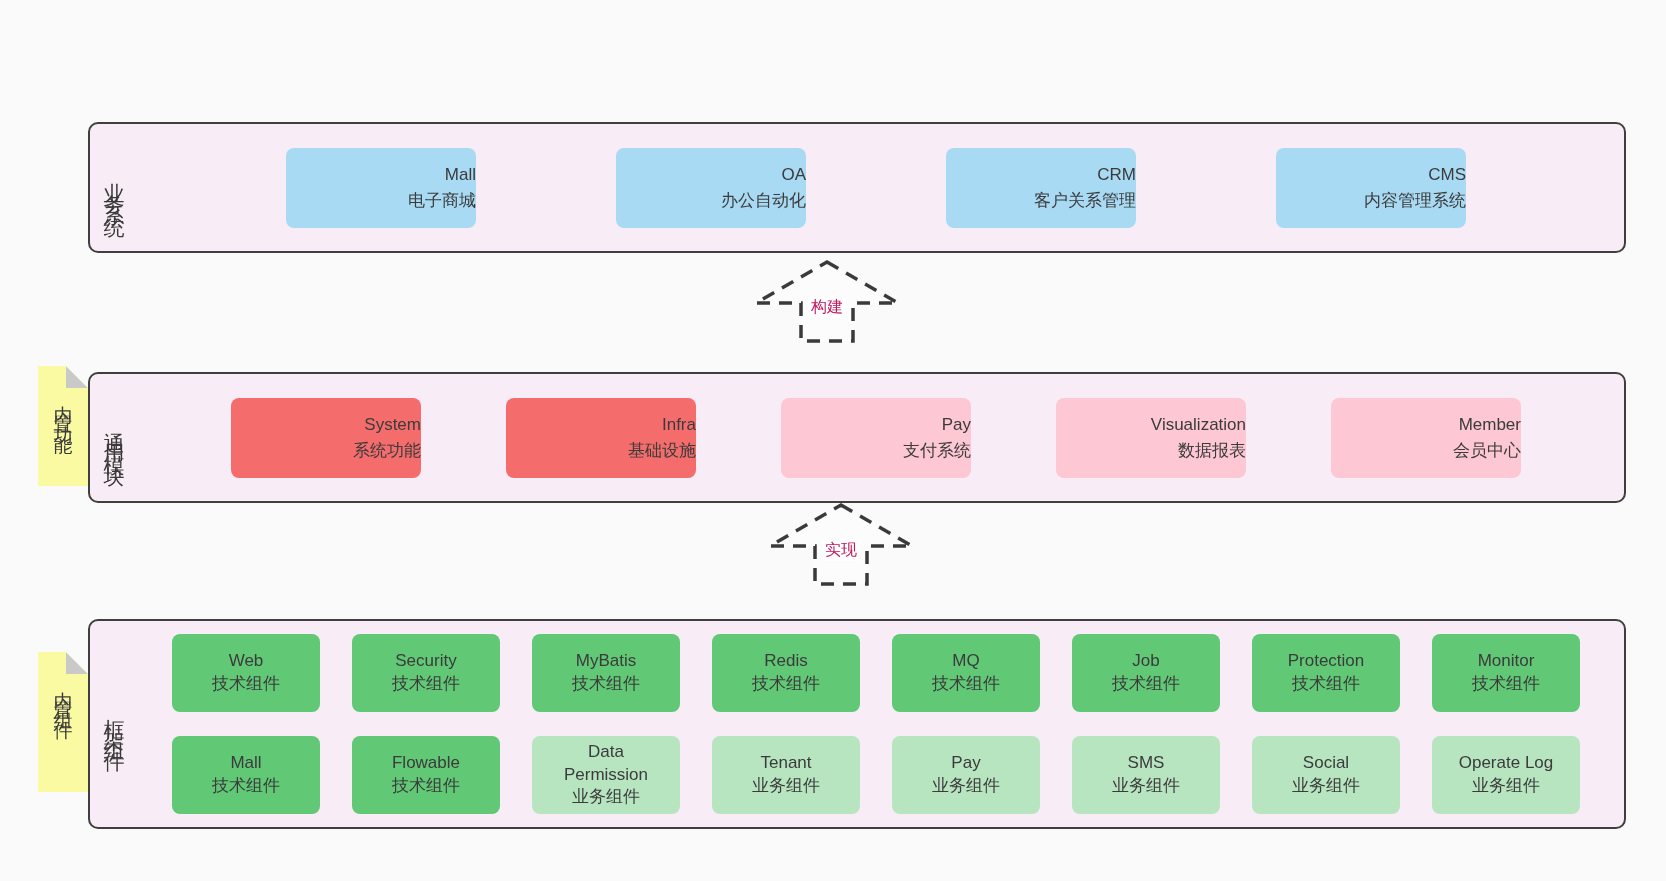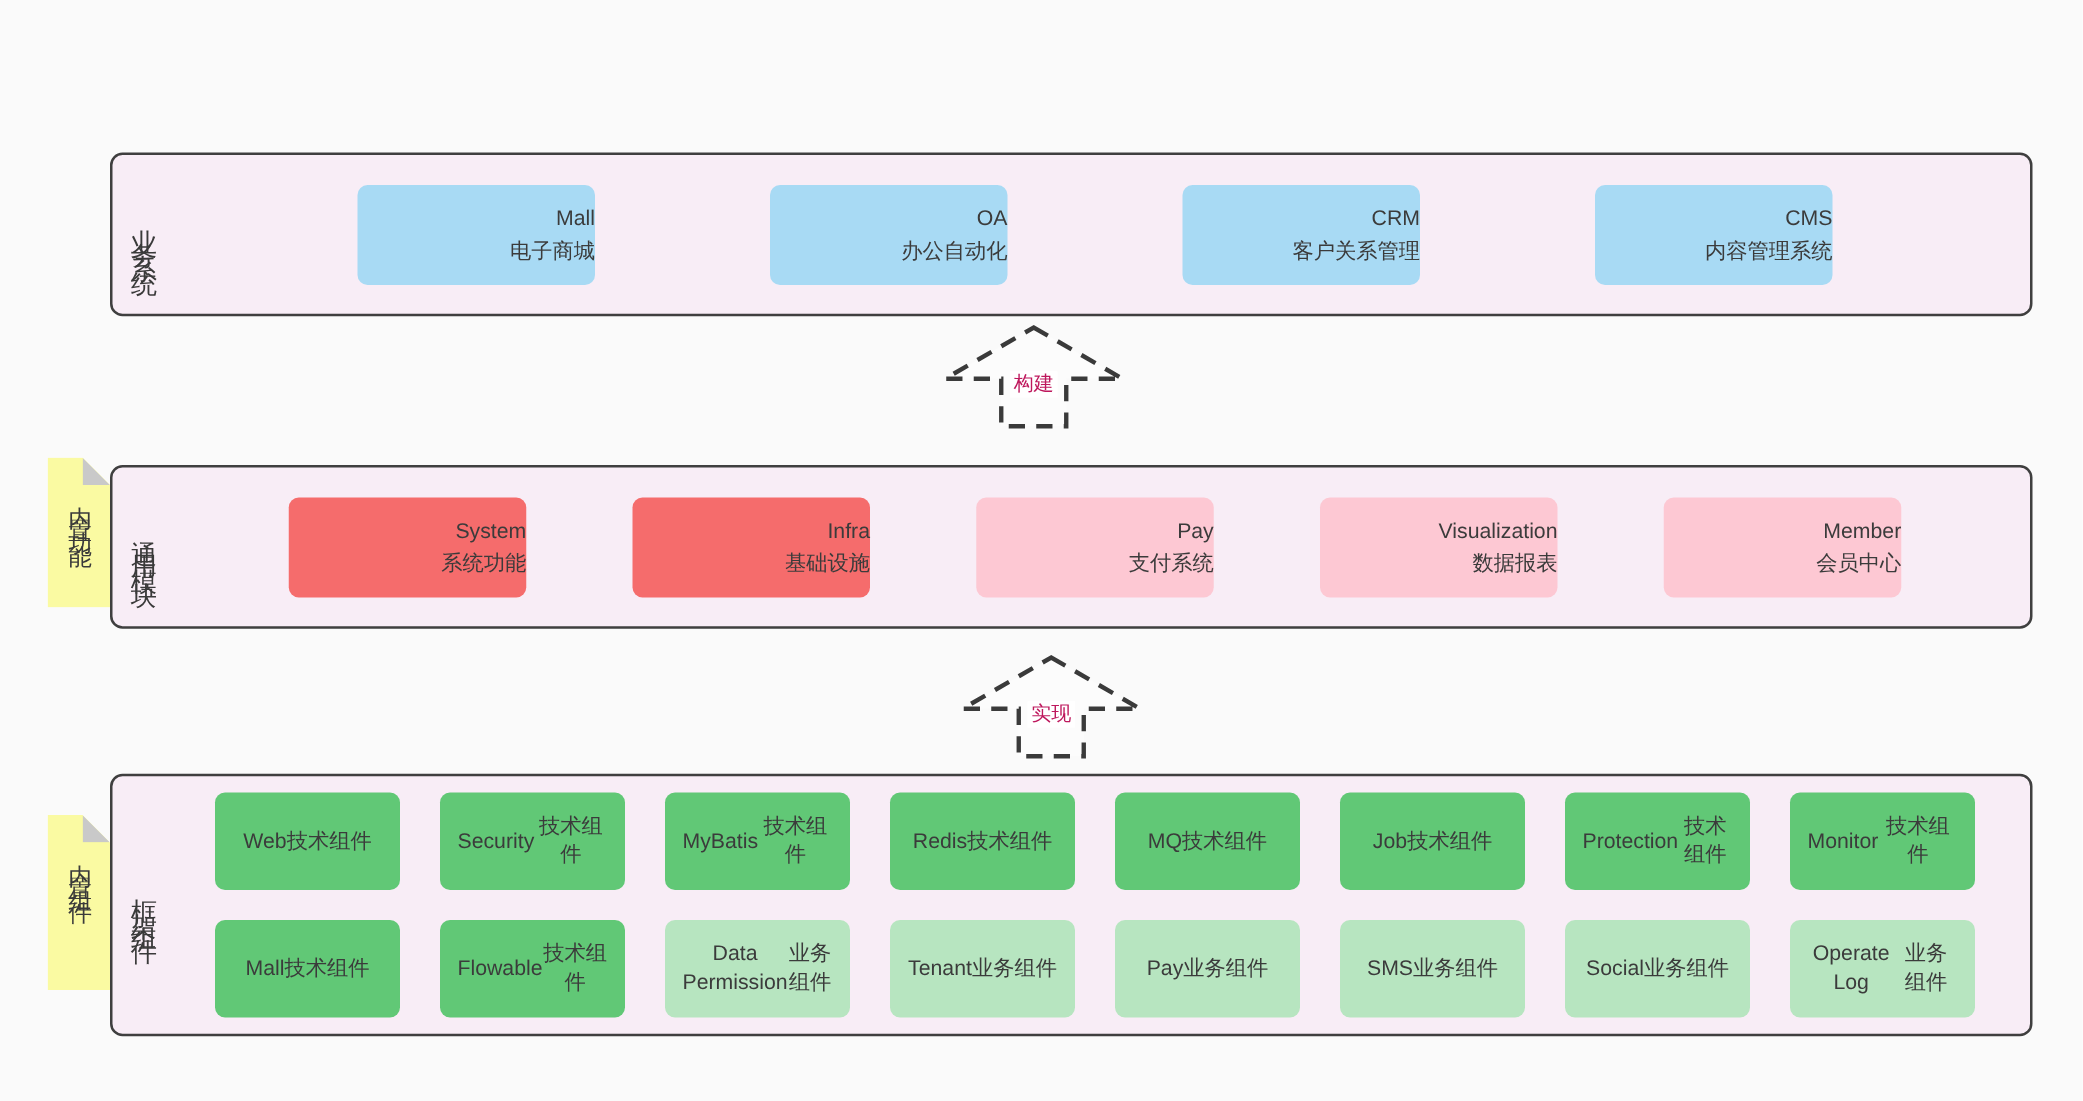--- a/index.html
+++ b/index.html
@@ -30,21 +30,21 @@
   .blue{background:#a8daf4;}
   .red{background:#f56c6c;}
   .pink{background:#fdc8d3;}
   .band-grid{
     flex:1; display:flex; flex-direction:column; justify-content:center;
     gap:24px; padding:0 12px;
   }
   .grid-row{display:flex; justify-content:space-evenly;}
   .gbox{
     width:148px; height:78px; border-radius:8px; padding:0 14px; box-sizing:content-box;
-    display:flex; flex-direction:row; align-items:center; justify-content:center;
+    display:flex; flex-direction:column; align-items:center; justify-content:center;
     font-size:17px; line-height:1.35; text-align:center;
   }
   .gbox{width:120px; padding:0 14px;}
   .gdark{background:#61c876;}
   .glight{background:#b7e5c0;}
   .sticky{
     position:absolute; left:38px; width:50px; background:#fafaa2;
     clip-path:polygon(0 0, calc(100% - 22px) 0, 100% 22px, 100% 100%, 0 100%);
     display:flex; justify-content:center;
   }
@@ -120,21 +120,21 @@
         <span>Member</span>
         <span>会员中心</span>
       </div>
     </div>
   </div>
 
   <div class="sticky" style="top:366px; height:120px;">
     <span class="sticky-label">内置功能</span>
   </div>
 
-  <div class="arrow" style="left:766px; top:521px;">
+  <div class="arrow" style="left:766px; top:500px;">
     <svg width="150" height="88" viewBox="0 0 150 88">
       <polygon points="75,5 146,46 101,46 101,84 49,84 49,46 4,46" fill="#fcfcfc" stroke="#3a3a3a" stroke-width="3.5" stroke-dasharray="13 9" stroke-linejoin="miter"></polygon>
     </svg>
     <span class="arrow-label">实现</span>
   </div>
 
   <div class="band" style="top:619px; height:210px;">
     <div class="band-label">框架组件</div>
     <div class="band-grid">
       <div class="grid-row">

